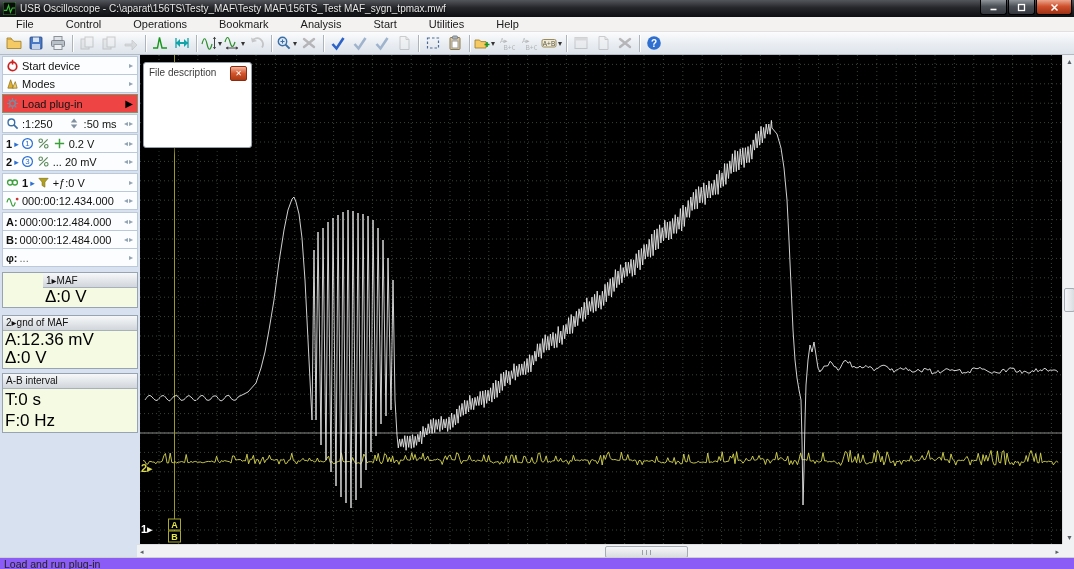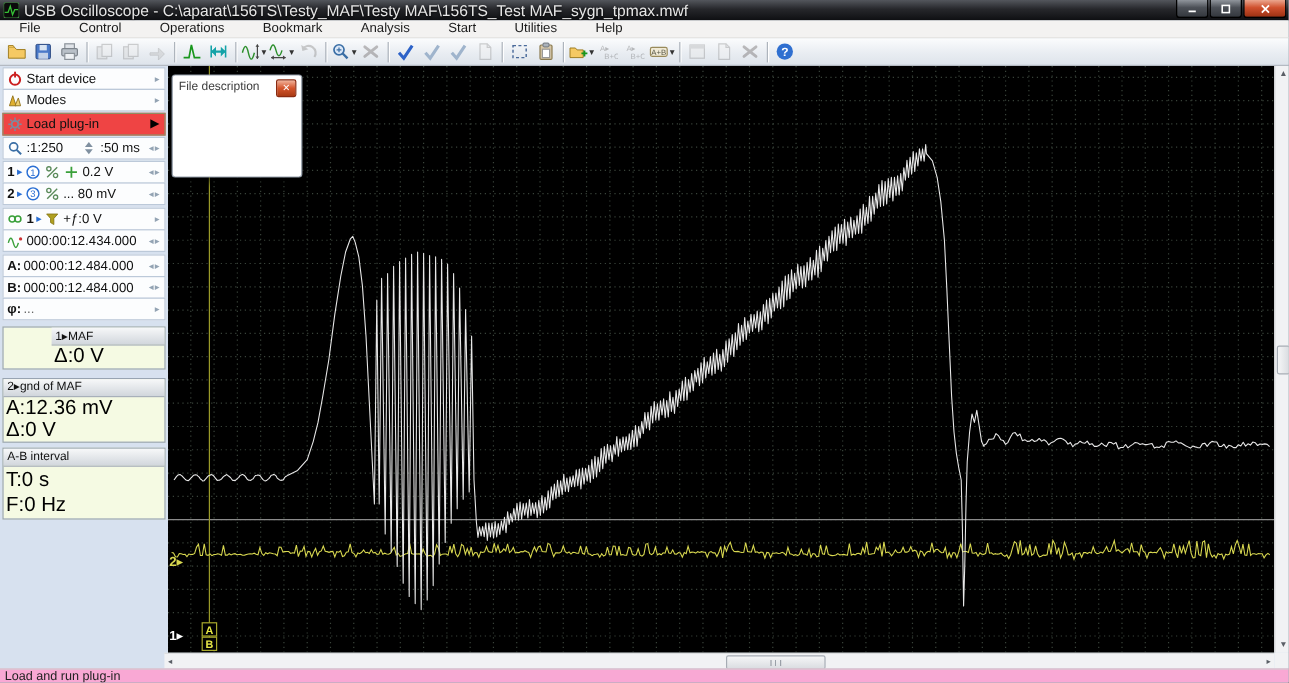--- a/index.html
+++ b/index.html
@@ -2,21 +2,21 @@
 <html><head>
 <meta charset="utf-8">
 <style>
   html,body{margin:0;padding:0;background:#666;}
   #app{position:relative;width:1074px;height:569px;overflow:hidden;
        font-family:"Liberation Sans","DejaVu Sans",sans-serif;background:#d7e1ef;
        -webkit-font-smoothing:antialiased;}
   
   .titlebar{position:absolute;left:0;top:0;width:1074px;height:17px;
     background:linear-gradient(#53565c,#26272b 45%,#0e0f12);color:#e6e6e6;
-    font-size:13px;display:flex;align-items:center;}
+    font-size:10px;display:flex;align-items:center;}
   .app-icon{margin:0 4px 0 3px;display:flex;}
   .wintitle{white-space:nowrap;text-shadow:0 1px 2px #000;}
   .win-btns{position:absolute;right:2px;top:0;display:flex;}
   .wbtn{width:25px;height:14px;margin-left:1px;border:1px solid #000;border-top:none;
     border-radius:0 0 3px 3px;background:linear-gradient(#90959c,#4c5057 45%,#34383e);
     display:flex;align-items:center;justify-content:center;}
   .wbtn.close{width:34px;background:linear-gradient(#eba68e,#d0512e 45%,#9c3113);}
   
   .menubar{position:absolute;left:0;top:17px;width:1074px;height:14px;background:#f3f2f1;
     border-bottom:1px solid #e3e1df;display:flex;align-items:center;font-size:11px;color:#1a1a1a;}
@@ -63,21 +63,21 @@
     border-radius:2px;background:linear-gradient(90deg,#f5f6f7,#dadde1);}
   .hscroll{position:absolute;left:137px;top:544px;width:925px;height:13px;background:#f1f2f4;
     border-top:1px solid #dcdee0;box-sizing:border-box;}
   .hthumb{position:absolute;left:468px;top:1px;width:81px;height:10px;border:1px solid #a6acb4;
     border-radius:2px;background:linear-gradient(#f5f6f7,#dadde1);display:flex;
     align-items:center;justify-content:center;}
   .grip{width:7px;height:5px;border-left:1px solid #9aa0a8;border-right:1px solid #9aa0a8;
     background:linear-gradient(90deg,transparent 42%,#9aa0a8 42%,#9aa0a8 58%,transparent 58%);}
   .sarrow{position:absolute;font-size:7px;color:#5a5f66;line-height:13px;}
   .corner{position:absolute;left:1062px;top:544px;width:12px;height:13px;background:#f1f2f4;}
-  .statusbar{position:absolute;left:0;top:557px;width:1074px;height:12px;background:#f9a8d4;
+  .statusbar{position:absolute;left:0;top:557px;width:1074px;height:12px;background:#8b5cf6;
     border-top:1px solid #cfcfcf;box-sizing:border-box;font-size:10.5px;color:#222;
     display:flex;align-items:center;}
   .sb-left{padding-left:4px;}
   .sb-right{position:absolute;left:733px;top:0;bottom:0;right:0;border-left:1px solid #dcdcdc;
     display:flex;align-items:center;padding-left:85px;}
 </style>
 </head>
 <body>
 
 <div id="app">
@@ -381,21 +381,21 @@
             <text x="7" y="10.2" font-size="8.5" text-anchor="middle" fill="#2a6fd4">3</text>
           </svg>
         </span>
         <span class="tok icon">
           <svg viewBox="0 0 14 14" width="13" height="13">
             <path d="M2.5 11.5l9-9" stroke="#5a8a5a" stroke-width="1.2"></path>
             <circle cx="4" cy="4" r="1.9" fill="none" stroke="#5a8a5a" stroke-width="1.2"></circle>
             <circle cx="10" cy="10" r="1.9" fill="none" stroke="#5a8a5a" stroke-width="1.2"></circle>
           </svg>
         </span>
-        <span class="tok" style="">... 80 mV</span>
+        <span class="tok" style="">... 20 mV</span>
         <span class="arrows">◂▸</span>
       </div>
       <div class="srow" style="margin-top: 2px;">
         <span class="tok icon">
           <svg viewBox="0 0 14 14" width="13" height="13">
             <circle cx="4.4" cy="7" r="2.7" fill="none" stroke="#3aa03a" stroke-width="1.4"></circle>
             <circle cx="9.6" cy="7" r="2.7" fill="none" stroke="#3aa03a" stroke-width="1.4"></circle>
           </svg>
         </span>
         <span class="tok" style="font-weight:bold;">1</span>

